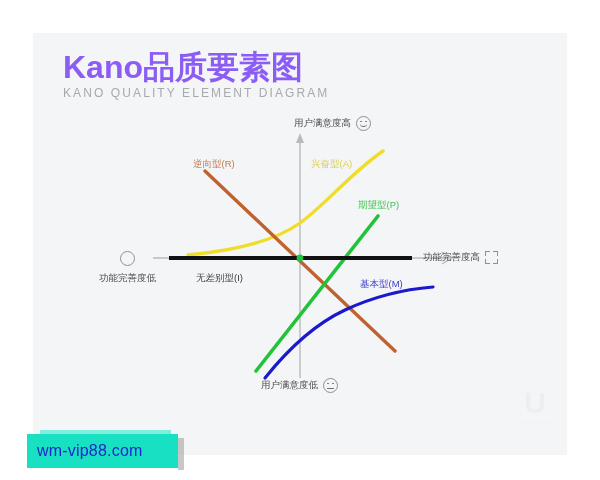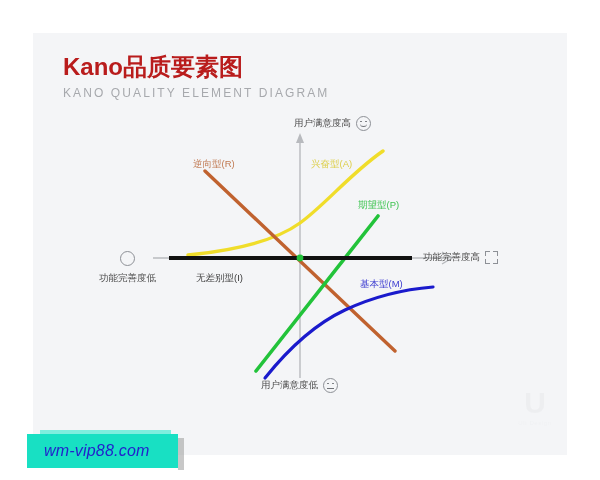--- a/index.html
+++ b/index.html
@@ -26,23 +26,23 @@
     overflow: hidden;
   }
 
   
   #title-block {
     position: absolute;
     left: 30px;
     top: 20px;
   }
   #main-title {
-    font-size: 24px;
+    font-size: 32px;
     font-weight: bold;
-    color: #b91c1c;
+    color: #8b5cf6;
     letter-spacing: 0px;
     line-height: 28px;
     white-space: nowrap;
   }
   #sub-title {
     font-size: 12px;
     color: #a7a9ad;
     letter-spacing: 2.1px;
     margin-top: 5px;
     white-space: nowrap;
@@ -194,23 +194,22 @@
   
   #site-watermark {
     position: absolute;
     left: 27px;
     top: 434px;
     width: 151px;
     height: 34px;
     background: #18e0c3;
     display: flex;
     align-items: center;
-    padding-left: 17px;
+    padding-left: 10px;
     box-sizing: border-box;
-    font-style: italic;
   }
   #site-watermark span {
     font-size: 16px;
     color: #2222cc;
     font-family: "Liberation Sans", "DejaVu Sans", sans-serif;
     letter-spacing: 0.2px;
   }
   #watermark-shadow {
     position: absolute;
     left: 178px;

